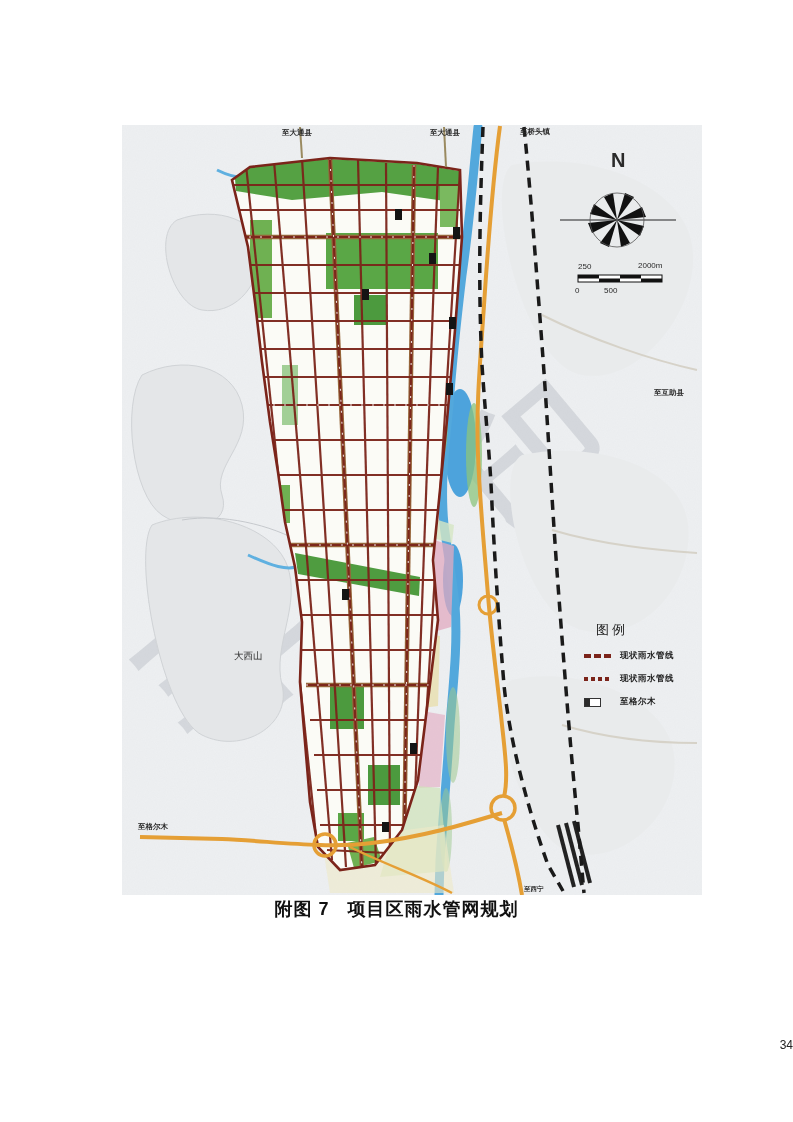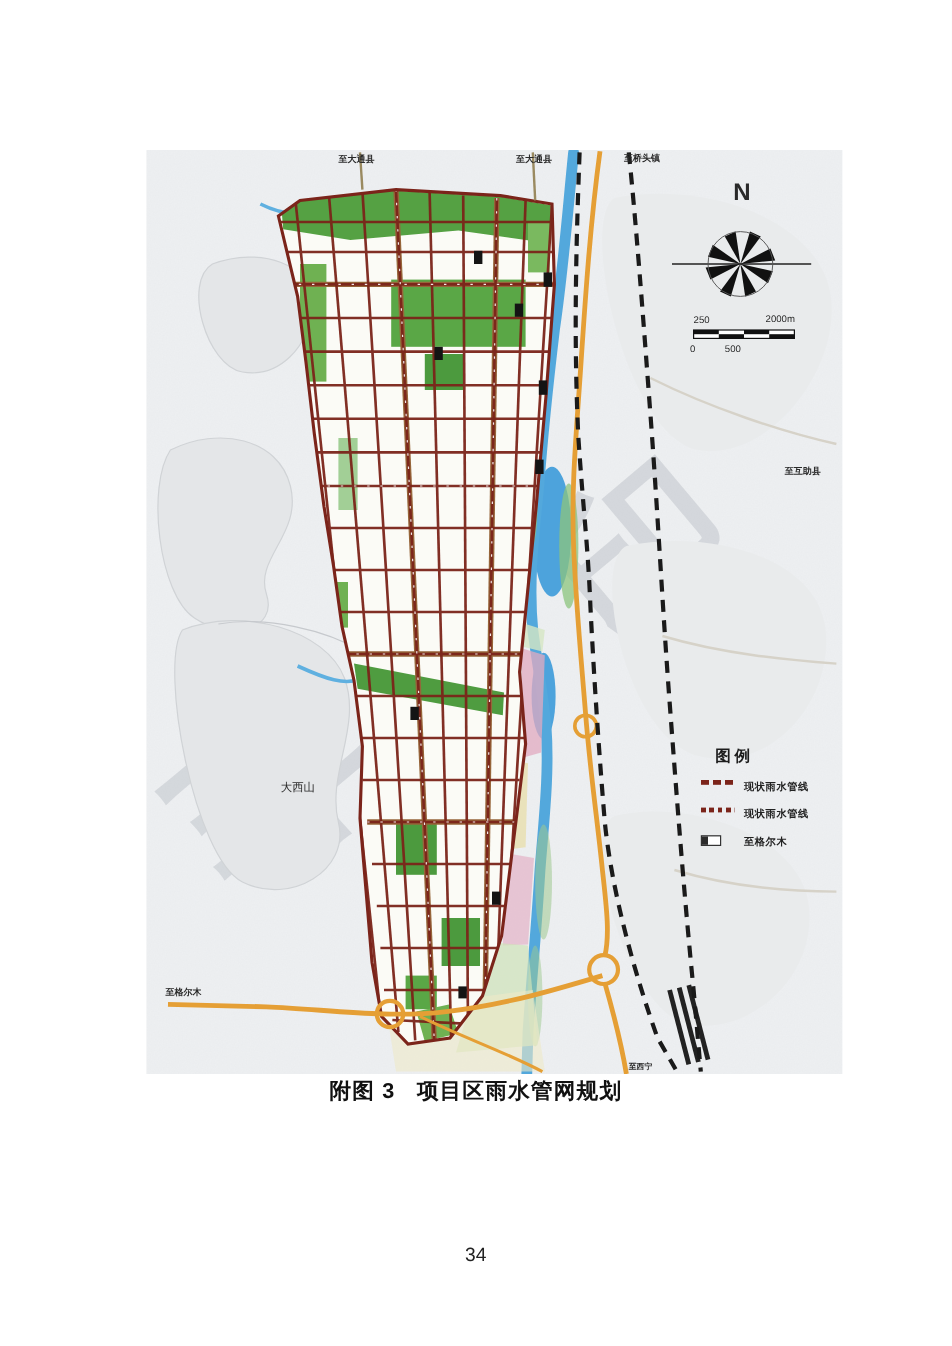--- a/index.html
+++ b/index.html
@@ -13,36 +13,36 @@
   svg text { font-family:"Liberation Sans", sans-serif; fill:#2a2a2a; }
 
   
   .wm { position:absolute; z-index:1; color:#c2c6cc; opacity:.55; font-weight:bold;
         font-family:"Liberation Sans", sans-serif; transform:rotate(-40deg); line-height:1; }
   .wm1 { left:18px; top:438px; font-size:168px; }
   .wm2 { left:342px; top:262px; font-size:140px; }
 
   
   .legend { position:absolute; left:462px; top:496px; width:122px; z-index:3; }
-  .legend-title { font-weight:bold; font-size:13px; letter-spacing:3px; color:#1c1c1c; margin-left:12px; }
-  .legend-item { display:flex; align-items:flex-start; margin-top:11px; }
+  .legend-title { font-weight:normal; font-size:13px; letter-spacing:3px; color:#1c1c1c; margin-left:12px; }
+  .legend-item { display:flex; align-items:center; margin-top:11px; }
   .legend-item:first-of-type { margin-top:14px; }
   .sym { width:28px; margin-right:8px; flex:0 0 28px; }
   .sym-existing { height:4px; background:repeating-linear-gradient(90deg,#7b241a 0 7px,rgba(0,0,0,0) 7px 10px); }
   .sym-planned  { height:4px; background:repeating-linear-gradient(90deg,#7b241a 0 4px,rgba(0,0,0,0) 4px 7px); }
   .sym-outfall  { height:9px; width:17px; flex:0 0 17px; margin-right:19px; border:1.4px solid #333;
                   background:linear-gradient(90deg,#2b2b2b 0 5px,#ffffff 5px); }
   .legend-label { font-size:8.5px; font-weight:bold; color:#222; letter-spacing:.5px; white-space:nowrap; }
 
   
   .caption { position:absolute; left:0; top:897px; width:793px; text-align:center;
              font-size:18px; font-weight:bold; color:#111; letter-spacing:1px; }
   .caption .gap { display:inline-block; width:18px; }
-  .pageno { position:absolute; left:0; top:1038px; width:793px; text-align:center;
-            font-size:16px; color:#222; }
+  .pageno { position:absolute; left:0; top:1038px; width:793px; text-align:right;
+            font-size:12px; color:#222; }
 </style>
 </head>
 <body>
 
 <div class="page">
 
   <div class="map">
 
     <span class="wm wm1">非</span>
     <span class="wm wm2">印</span>
@@ -257,17 +257,17 @@
         <span class="legend-label">现状雨水管线</span>
       </div>
       <div class="legend-item">
         <span class="sym-outfall"></span>
         <span class="legend-label">至格尔木</span>
       </div>
     </div>
   </div>
 
   <div class="caption">
-    <span>附图 3</span><span class="gap"></span><span>项目区雨水管网规划</span>
+    <span>附图 7</span><span class="gap"></span><span>项目区雨水管网规划</span>
   </div>
 
   <div class="pageno">34</div>
 </div>
 
 </body></html>

